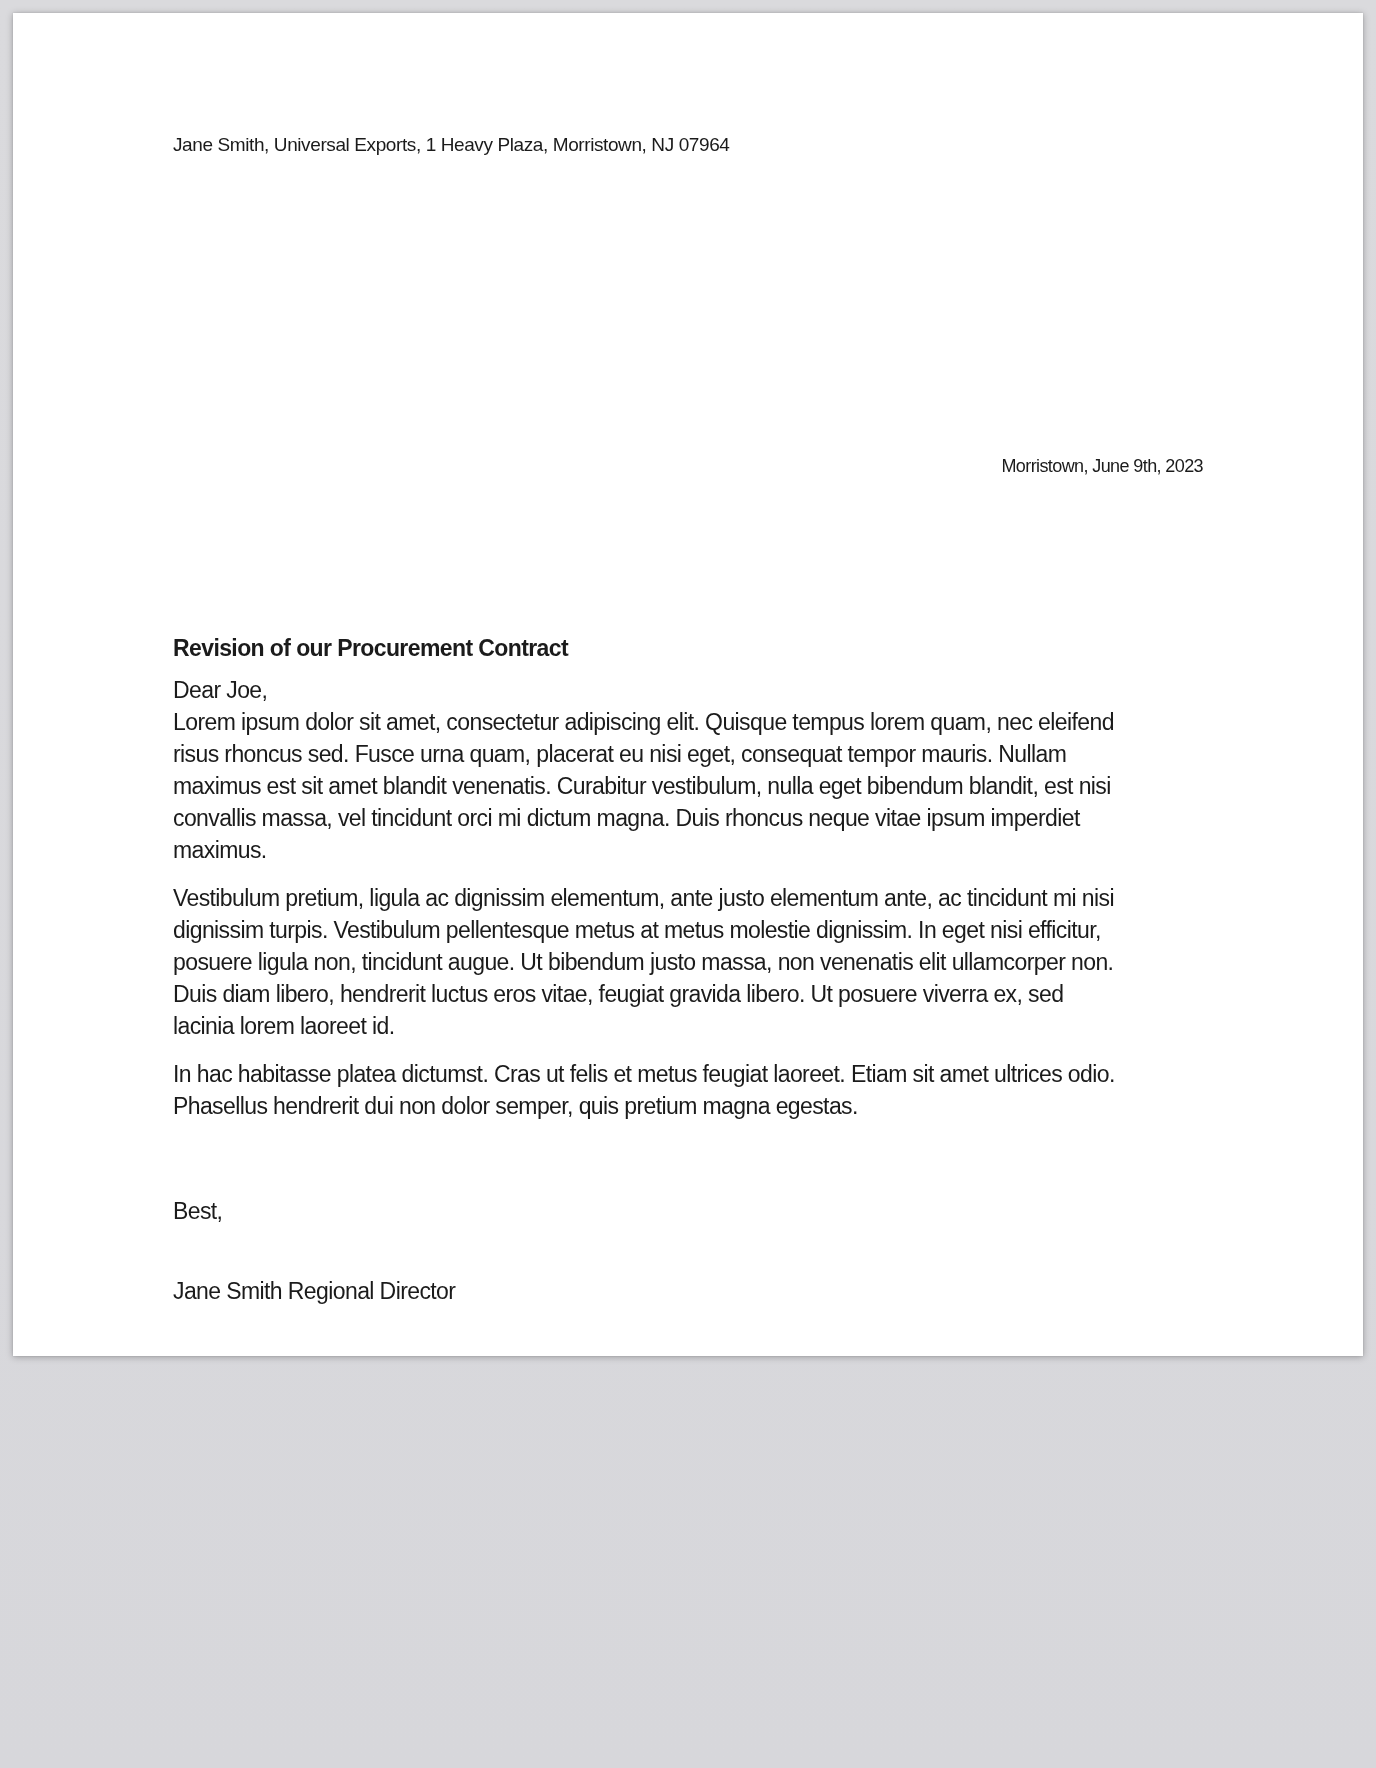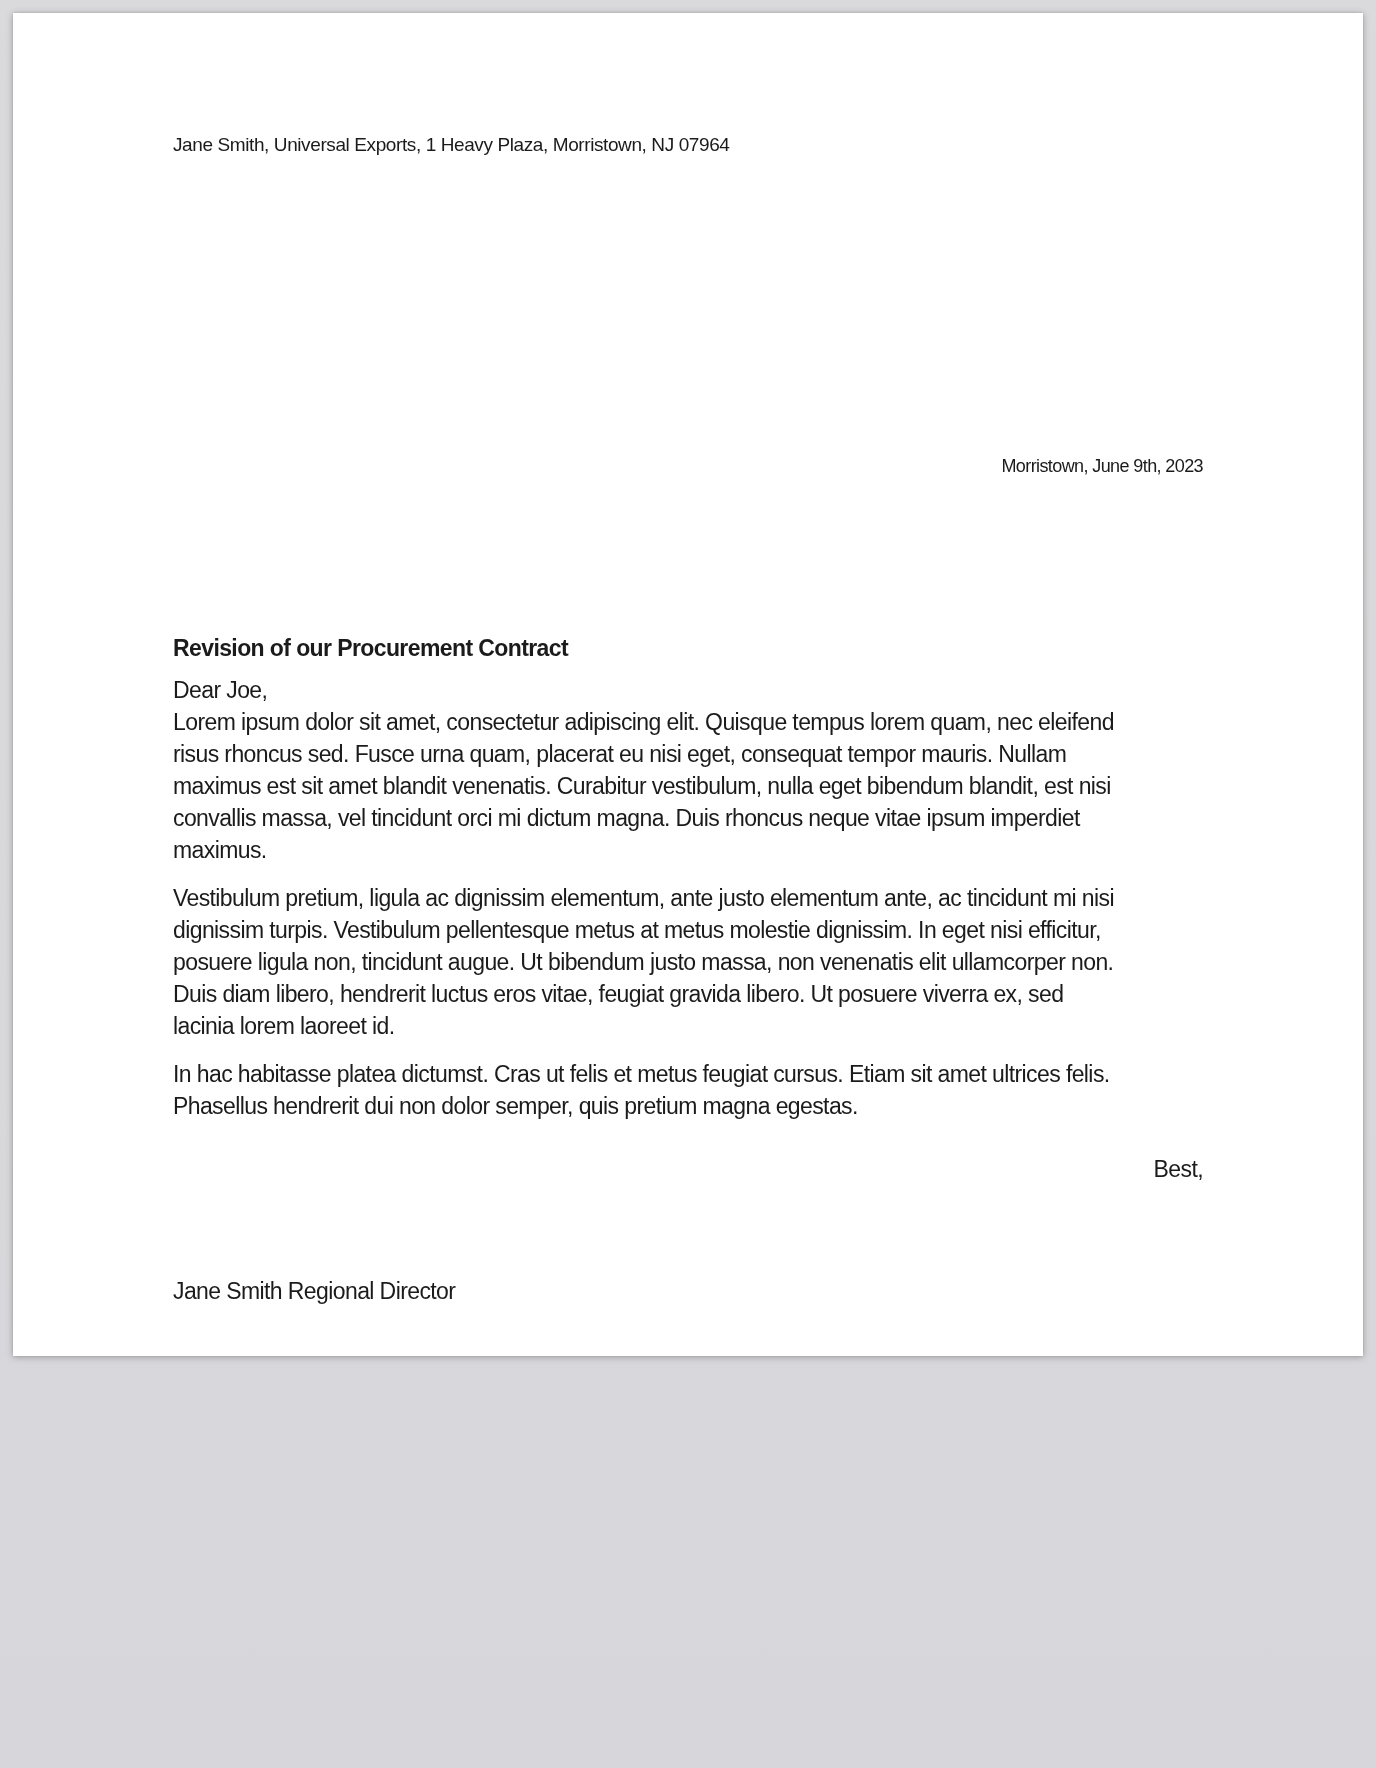--- a/index.html
+++ b/index.html
@@ -59,24 +59,23 @@
     font-size: 23px;
     line-height: 32px;
   }
   .body-paragraphs {
     top: 693px;
     font-size: 23px;
     line-height: 32px;
   }
   .body-paragraphs .paragraph { margin: 0 0 16px 0; }
   .closing {
-    top: 1140px;
+    top: 1182px;
     font-size: 23px;
     line-height: 32px;
-    text-align: right;
   }
   .signature-line {
     top: 1262px;
     font-size: 23px;
     line-height: 32px;
   }
 </style>
 </head>
 <body>
 
@@ -101,21 +100,21 @@
           <div class="line">maximus.</div>
         </div>
         <div class="paragraph">
           <div class="line">Vestibulum pretium, ligula ac dignissim elementum, ante justo elementum ante, ac tincidunt mi nisi</div>
           <div class="line">dignissim turpis. Vestibulum pellentesque metus at metus molestie dignissim. In eget nisi efficitur,</div>
           <div class="line">posuere ligula non, tincidunt augue. Ut bibendum justo massa, non venenatis elit ullamcorper non.</div>
           <div class="line">Duis diam libero, hendrerit luctus eros vitae, feugiat gravida libero. Ut posuere viverra ex, sed</div>
           <div class="line">lacinia lorem laoreet id.</div>
         </div>
         <div class="paragraph">
-          <div class="line">In hac habitasse platea dictumst. Cras ut felis et metus feugiat cursus. Etiam sit amet ultrices felis.</div>
+          <div class="line">In hac habitasse platea dictumst. Cras ut felis et metus feugiat laoreet. Etiam sit amet ultrices odio.</div>
           <div class="line">Phasellus hendrerit dui non dolor semper, quis pretium magna egestas.</div>
         </div>
       </div>
 
     <div class="abs closing">Best,</div>
 
     <div class="abs signature-line">Jane Smith Regional Director</div>
 
   </div>
 </div>

